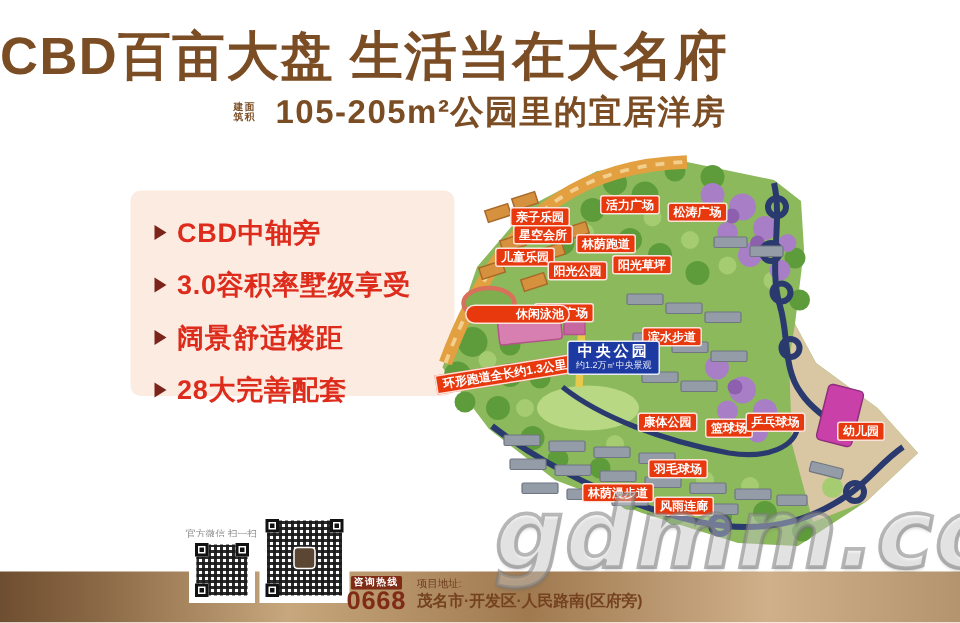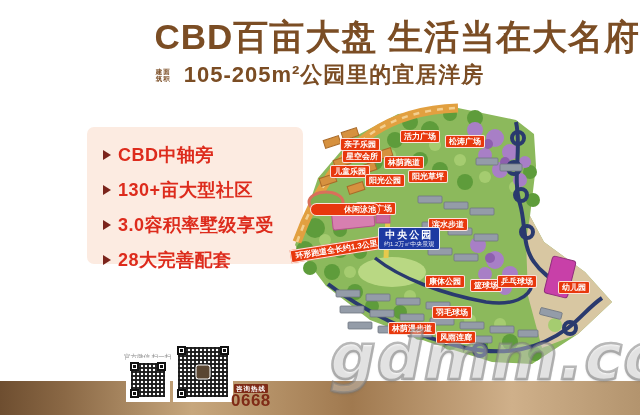--- a/index.html
+++ b/index.html
@@ -1,21 +1,21 @@
 <!DOCTYPE html>
 <html><head>
 <meta charset="utf-8">
 <style>
   html,body{margin:0;padding:0;}
   body{width:640px;height:415px;overflow:hidden;background:#fff;
        font-family:"Liberation Sans","DejaVu Sans",sans-serif;position:relative;}
   .stage{position:absolute;inset:0;width:640px;height:415px;background:#fff;overflow:hidden;}
 
   
-  .title{position:absolute;left:0;top:14px;width:100%;text-align:right;
+  .title{position:absolute;left:0;top:14px;width:100%;text-align:left;
          font-size:35px;font-weight:bold;color:#7b4d24;letter-spacing:1px;white-space:nowrap;}
   .subtitle-row{position:absolute;left:0;top:60px;width:100%;display:flex;
                 justify-content:center;align-items:center;gap:13px;}
   .subtitle-prefix{display:grid;grid-template-columns:auto auto;line-height:7px;
                    font-size:6.5px;color:#7b4d24;font-weight:bold;width:15px;}
   .subtitle{font-size:22px;font-weight:bold;color:#7b4d24;letter-spacing:1px;white-space:nowrap;}
 
   
   .panel{position:absolute;left:87px;top:127px;width:216px;height:137px;
          background:#fcebe1;border-radius:7px;padding:10px 0 0 16px;box-sizing:border-box;}
@@ -93,25 +93,25 @@
     <span class="subtitle">105-205m²公园里的宜居洋房</span>
   </div>
 
   <div class="panel">
     <div class="feat">
       <span class="tri"></span>
       <span class="txt">CBD中轴旁</span>
     </div>
     <div class="feat">
       <span class="tri"></span>
-      <span class="txt">130+亩大型社区</span>
+      <span class="txt">3.0容积率墅级享受</span>
     </div>
     <div class="feat">
       <span class="tri"></span>
-      <span class="txt">3.0容积率墅级享受</span>
+      <span class="txt">阔景舒适楼距</span>
     </div>
     <div class="feat">
       <span class="tri"></span>
       <span class="txt">28大完善配套</span>
     </div>
   </div>
 
   <div class="map">
     <svg width="360" height="270" viewBox="0 0 360 270">
 
@@ -299,15 +299,19 @@
       <span class="finder f-bl"></span>
       <span class="qrlogo"></span>
     </div>
   </div>
 
   <div class="hotline">
     <div class="hl-left">
       <div class="hl-badge">咨询热线</div>
       <div class="hl-prefix">0668</div>
     </div>
+    <div class="addr">
+      <div class="addr-label">项目地址:</div>
+      <div class="addr-text">茂名市·开发区·人民路南(区府旁)</div>
+    </div>
   </div>
 
 </div>
 
 </body></html>

